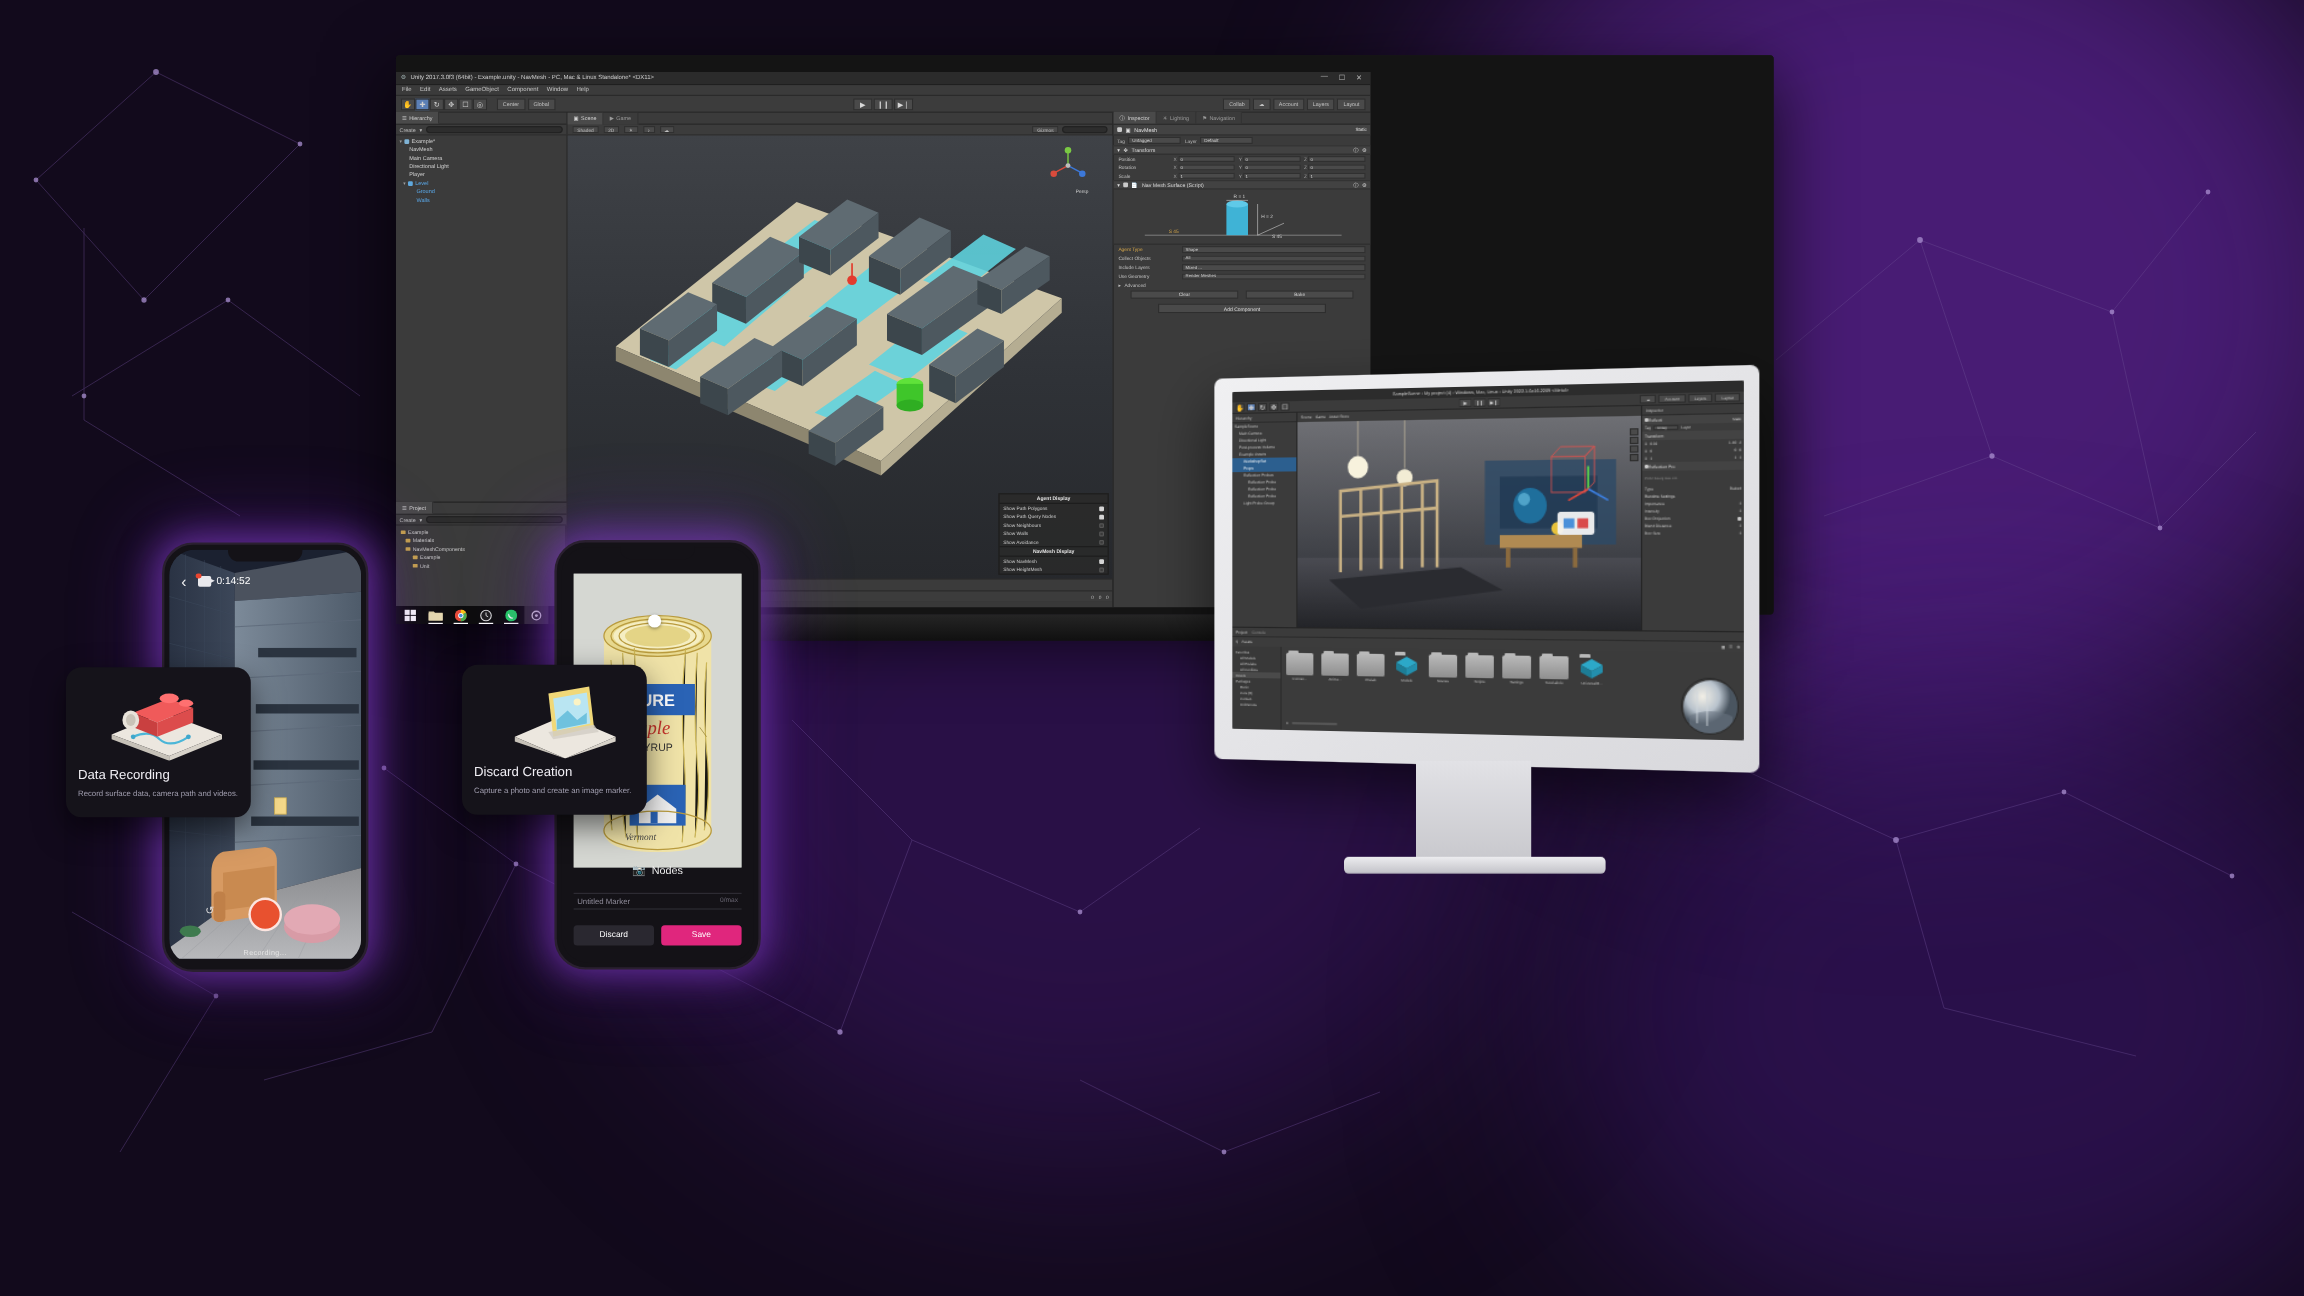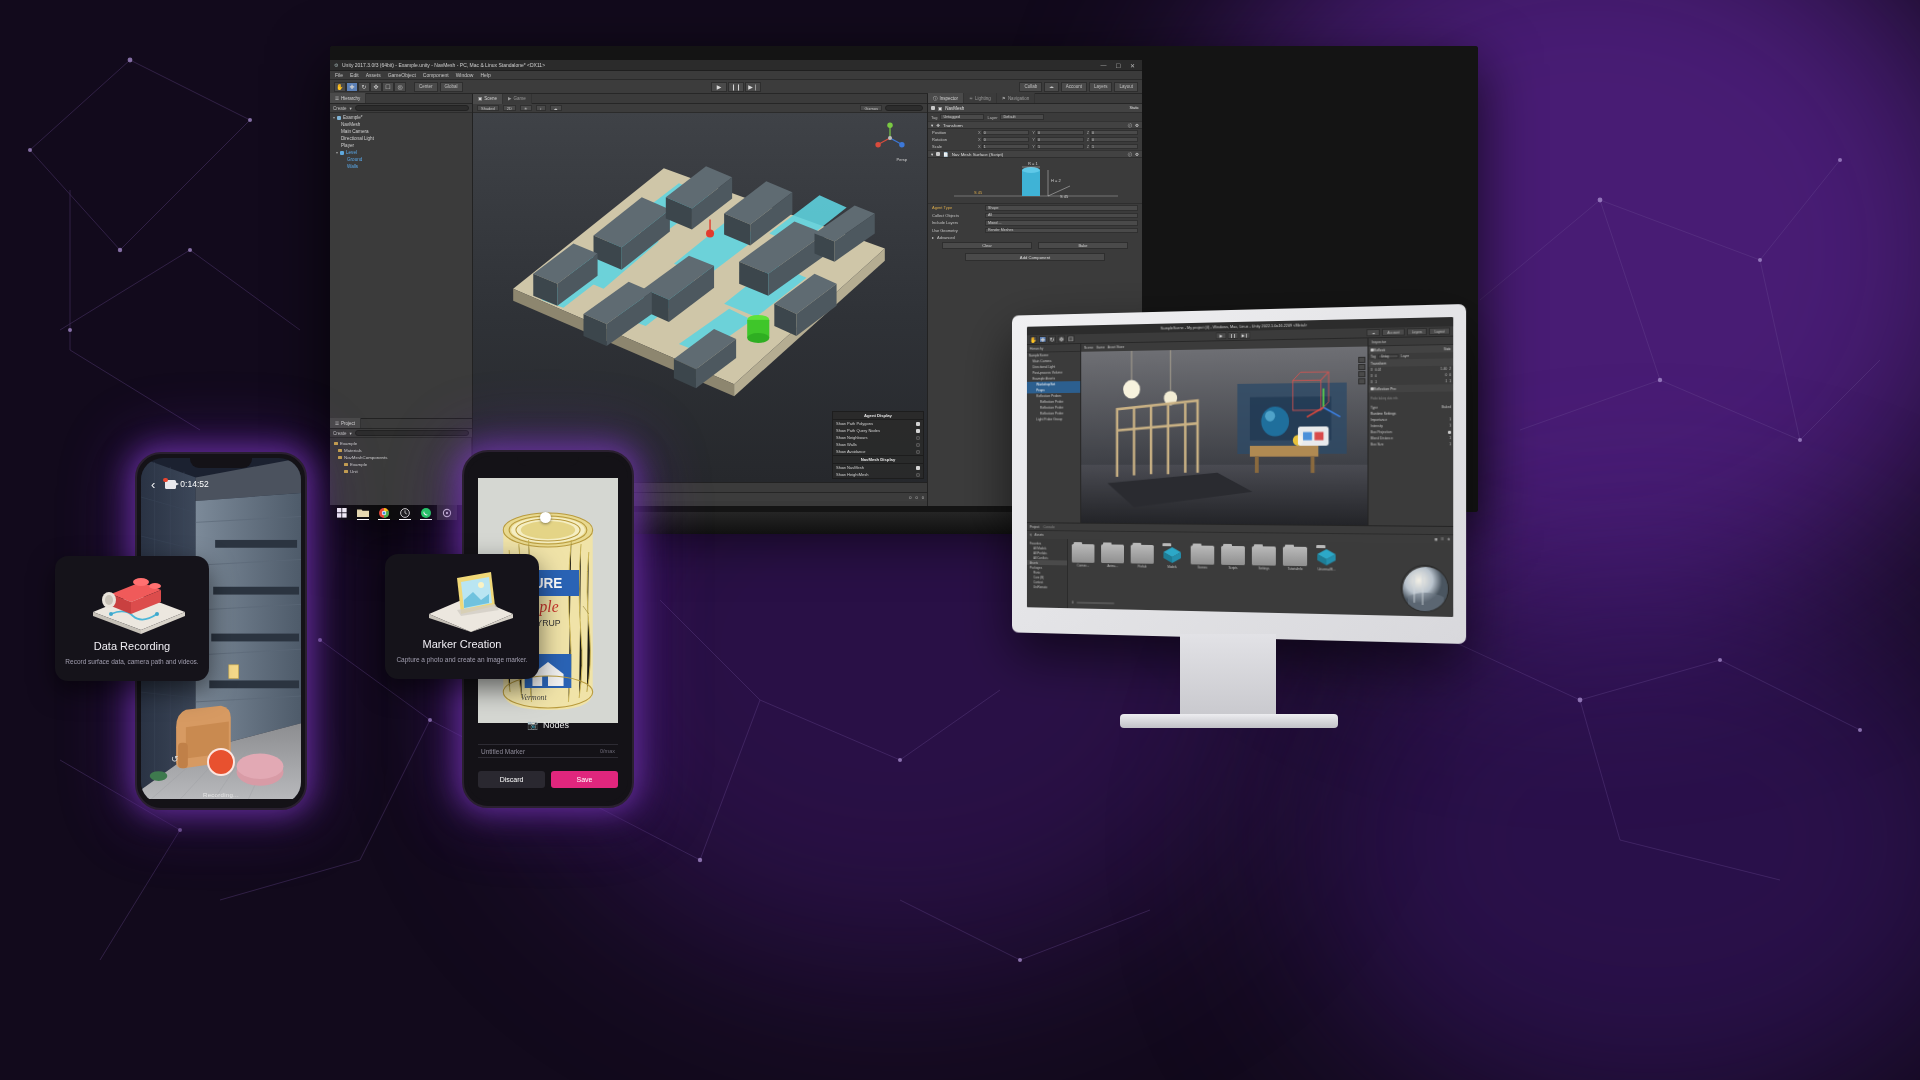--- a/index.html
+++ b/index.html
@@ -447,21 +447,20 @@
   .rec-refresh {
     position:absolute; left:30px; bottom:26px; color:#ddd; font-size:9px;
   }
 
   
   .feature-card {
     position:absolute; width:154px; border-radius:13px;
     background:#15131a; z-index:12;
     box-shadow:0 10px 26px rgba(0,0,0,0.55);
     padding:16px 10px 14px;
-    text-align:center;
   }
   #card1 { left:55px; top:556px; }
   #card2 { left:385px; top:554px; }
   .card-art { height:62px; position:relative; margin-bottom:6px; }
   .card-title { font-size:11px; color:#f0eef4; margin-bottom:5px; }
   .card-desc { font-size:6.5px; color:#a29fb0; line-height:1.55; }
 
   
   #marker-photo { position:absolute; top:22px; left:10px; right:10px; height:245px; background:#cfd2cd; overflow:hidden;}
   .mk-handle {
@@ -1589,15 +1588,15 @@
       <g>
         <polygon points="62,8 96,2 100,36 66,44" fill="#f0d878"></polygon>
         <polygon points="66,12 94,7 97,33 69,39" fill="#b9e5f2"></polygon>
         <polygon points="69,30 78,22 86,30 94,24 94,33 69,38" fill="#6fc2de"></polygon>
         <circle cx="86" cy="15" r="3" fill="#fbf3c4"></circle>
       </g>
 
       <polygon points="62,40 100,34 104,40 66,46" fill="#d2cdc4" opacity="0.8"></polygon>
     </svg>
   </div>
-  <div class="card-title">Marker Creation</div>
+  <div class="card-title">Discard Creation</div>
   <div class="card-desc">Capture a photo and create an image marker.</div>
 </div>
 
 </body></html>

